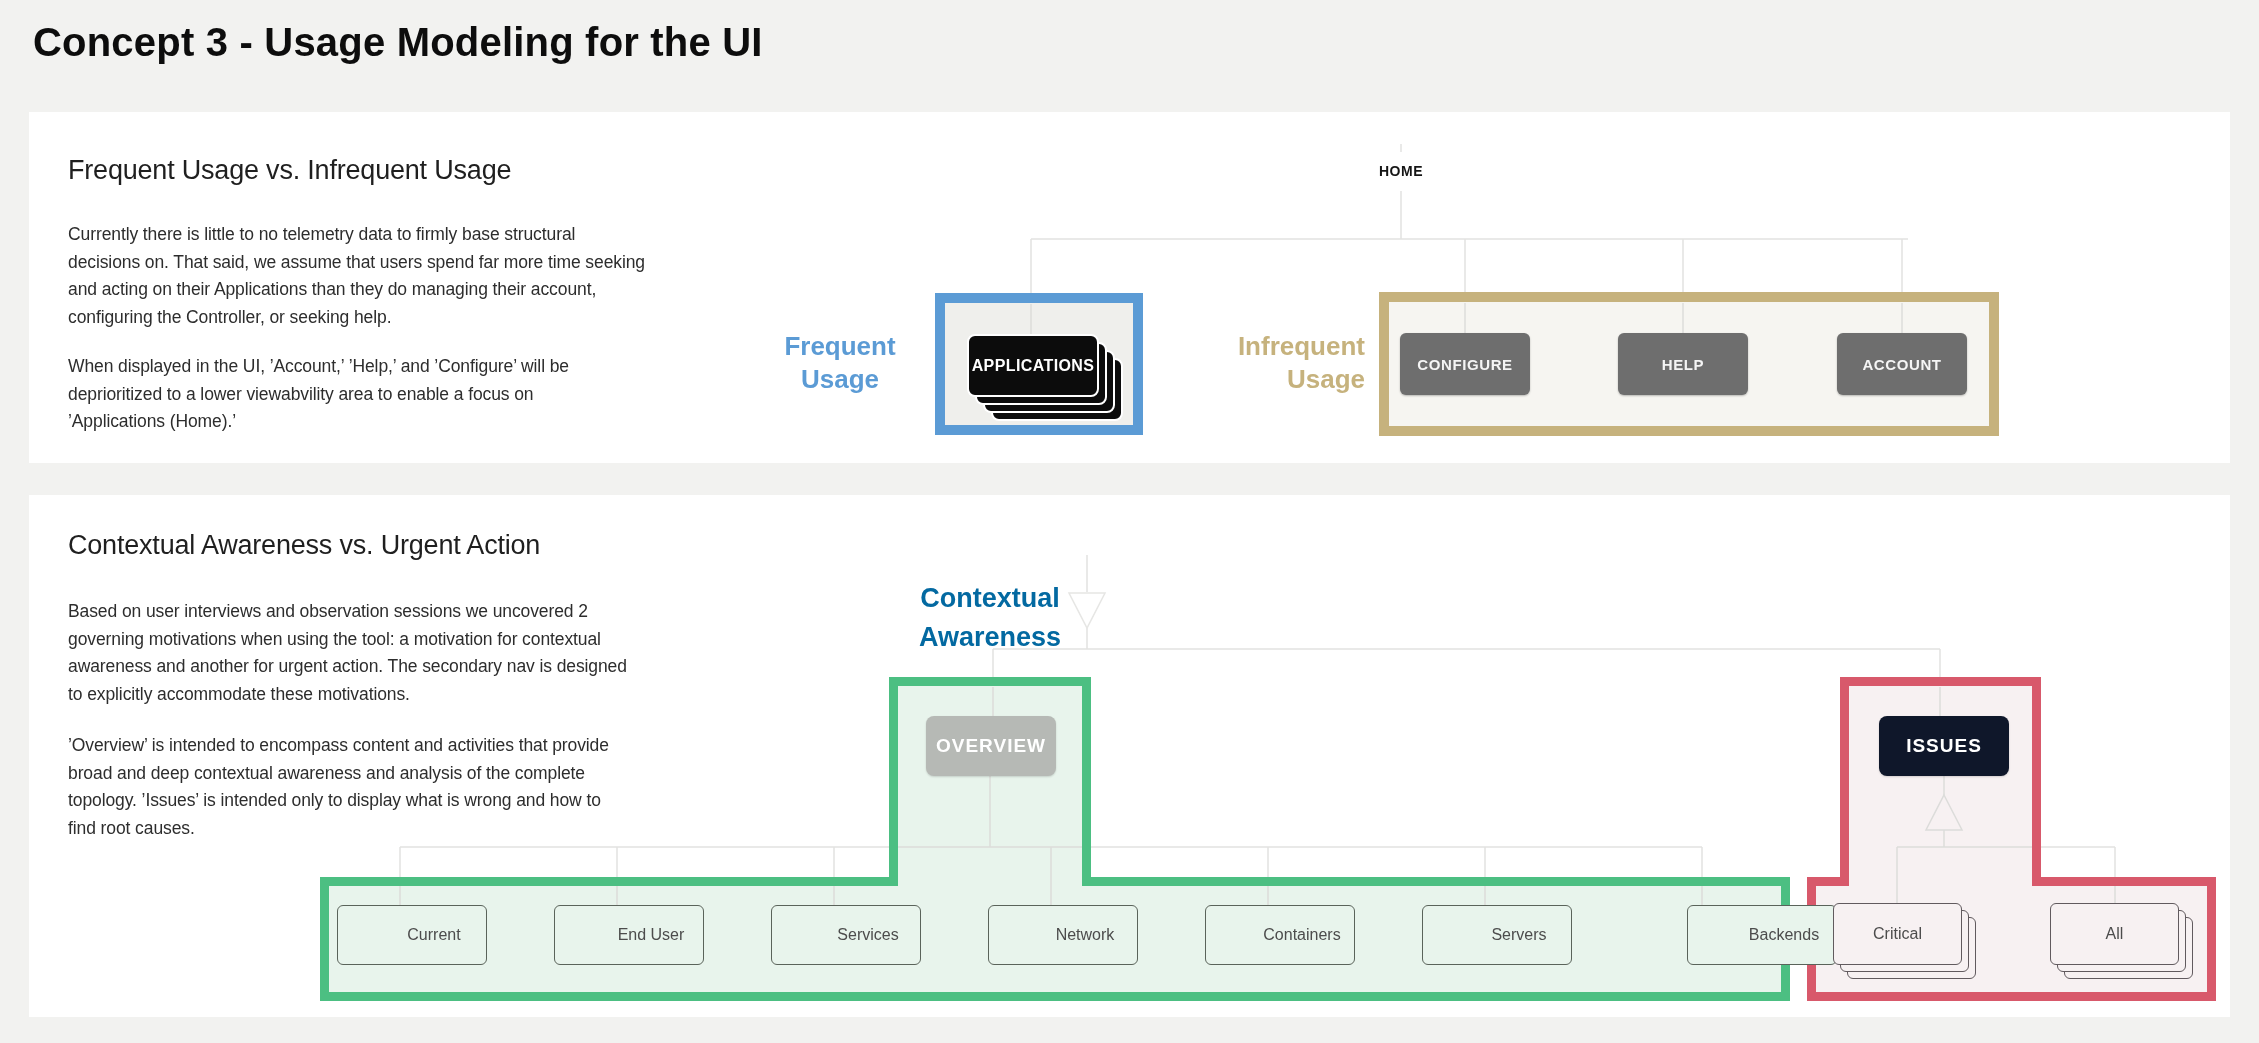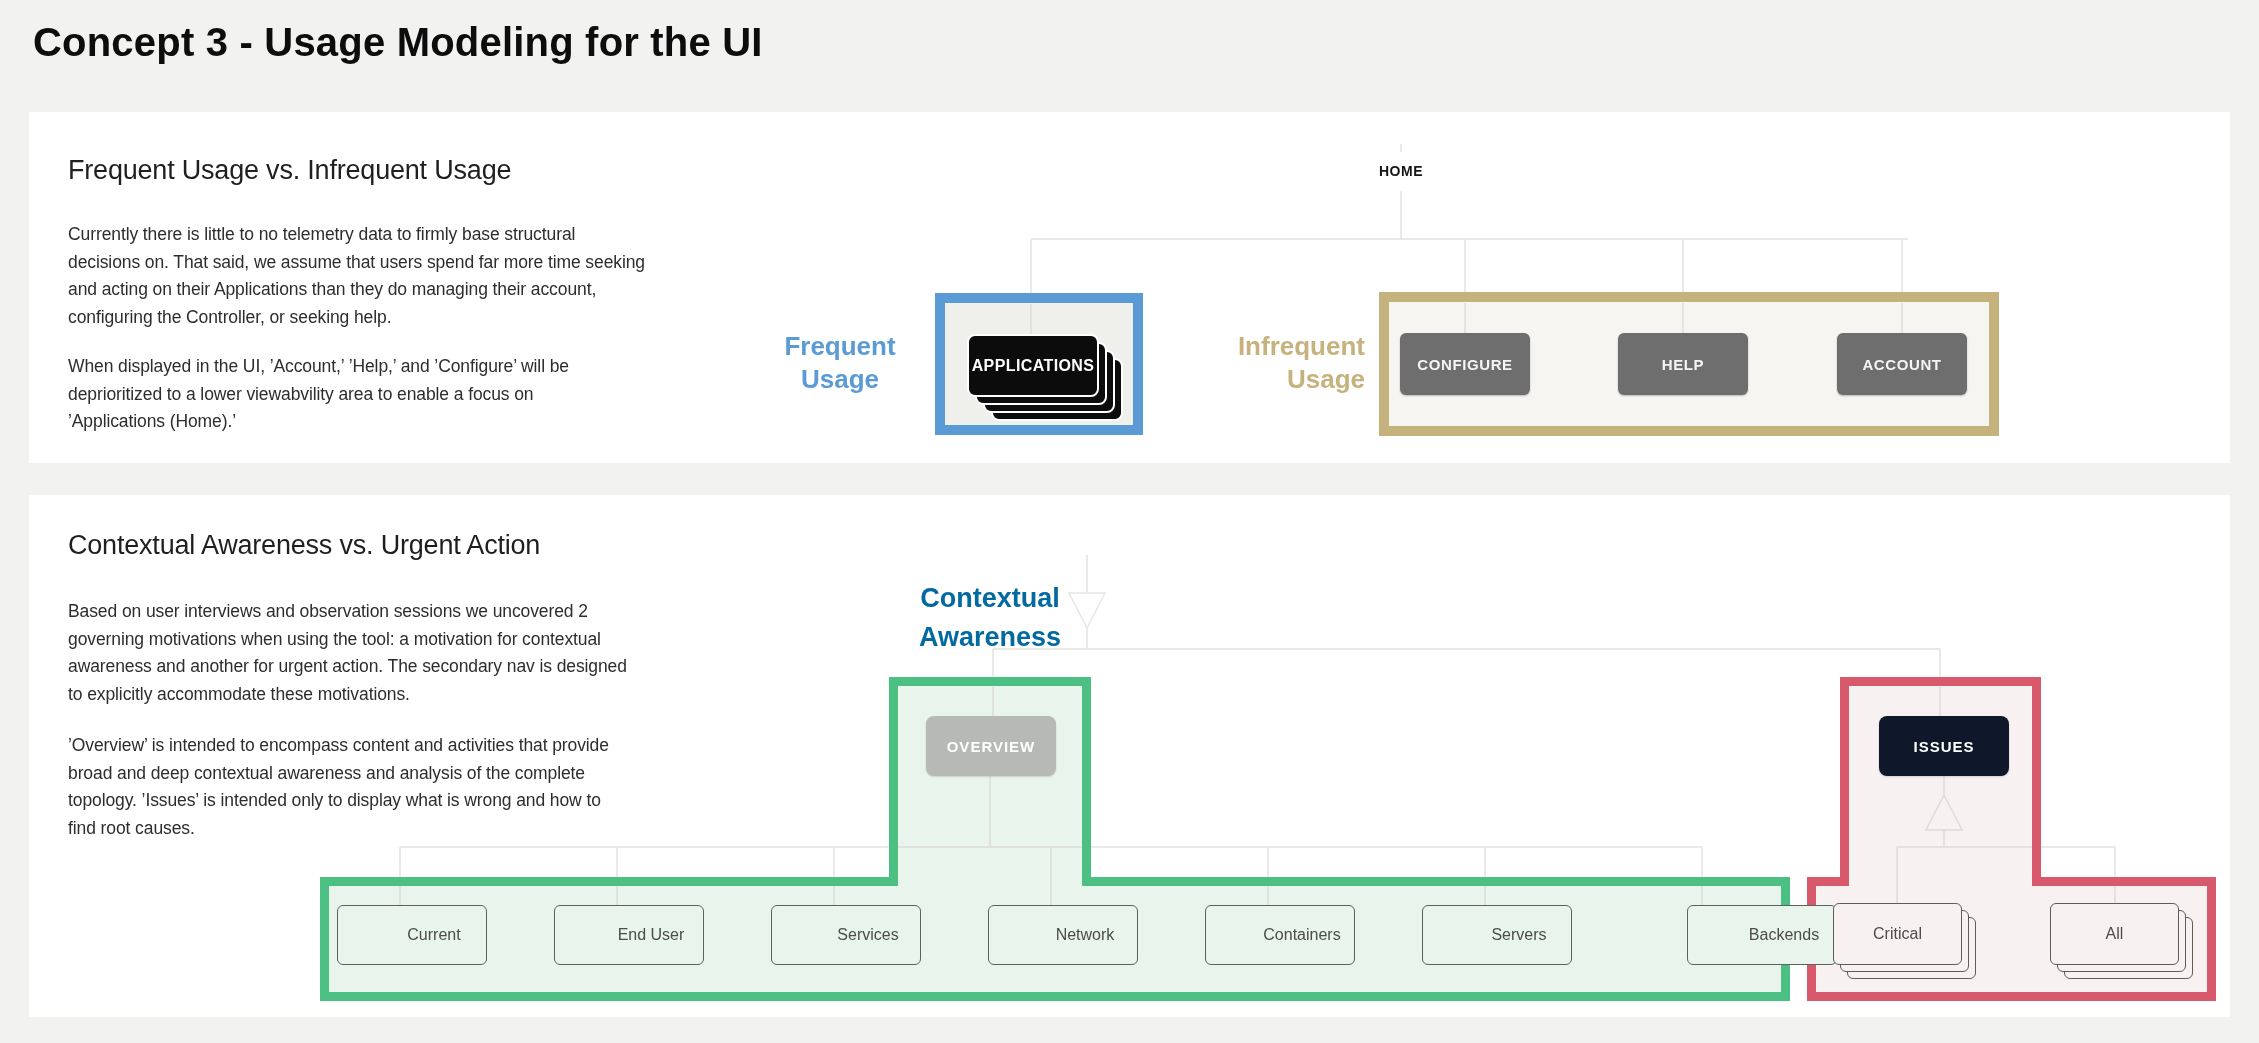--- a/index.html
+++ b/index.html
@@ -35,21 +35,21 @@
 
   .dark-btn{position:absolute;width:130px;height:62px;background:#6e6e6e;border-radius:6px;
             color:#f5f5f5;font-size:15px;font-weight:700;letter-spacing:0.6px;
             display:flex;align-items:center;justify-content:center;z-index:4;
             box-shadow:0 1px 2px rgba(0,0,0,0.25);}
   #btn-configure{left:1400px;top:333px;}
   #btn-help{left:1618px;top:333px;}
   #btn-account{left:1837px;top:333px;}
 
   .gray-btn{position:absolute;width:130px;height:60px;border-radius:8px;color:#ffffff;
-            font-size:15px;font-weight:700;letter-spacing:1px;display:flex;align-items:center;
+            font-size:19px;font-weight:700;letter-spacing:1px;display:flex;align-items:center;
             justify-content:center;z-index:4;box-shadow:0 1px 2px rgba(0,0,0,0.15);}
   #btn-overview{left:926px;top:716px;background:#b6b9b5;}
   #btn-issues{left:1879px;top:716px;background:#0f172a;}
 
   
   #app-stack{position:absolute;left:967px;top:334px;width:160px;height:90px;z-index:4;}
   .app-layer{position:absolute;width:128px;height:59px;background:#0c0c0c;border:2px solid #ffffff;
              border-radius:8px;box-sizing:content-box;}
   #app-front{display:flex;align-items:center;justify-content:center;color:#ffffff;
              font-size:16px;font-weight:700;letter-spacing:0.4px;}

